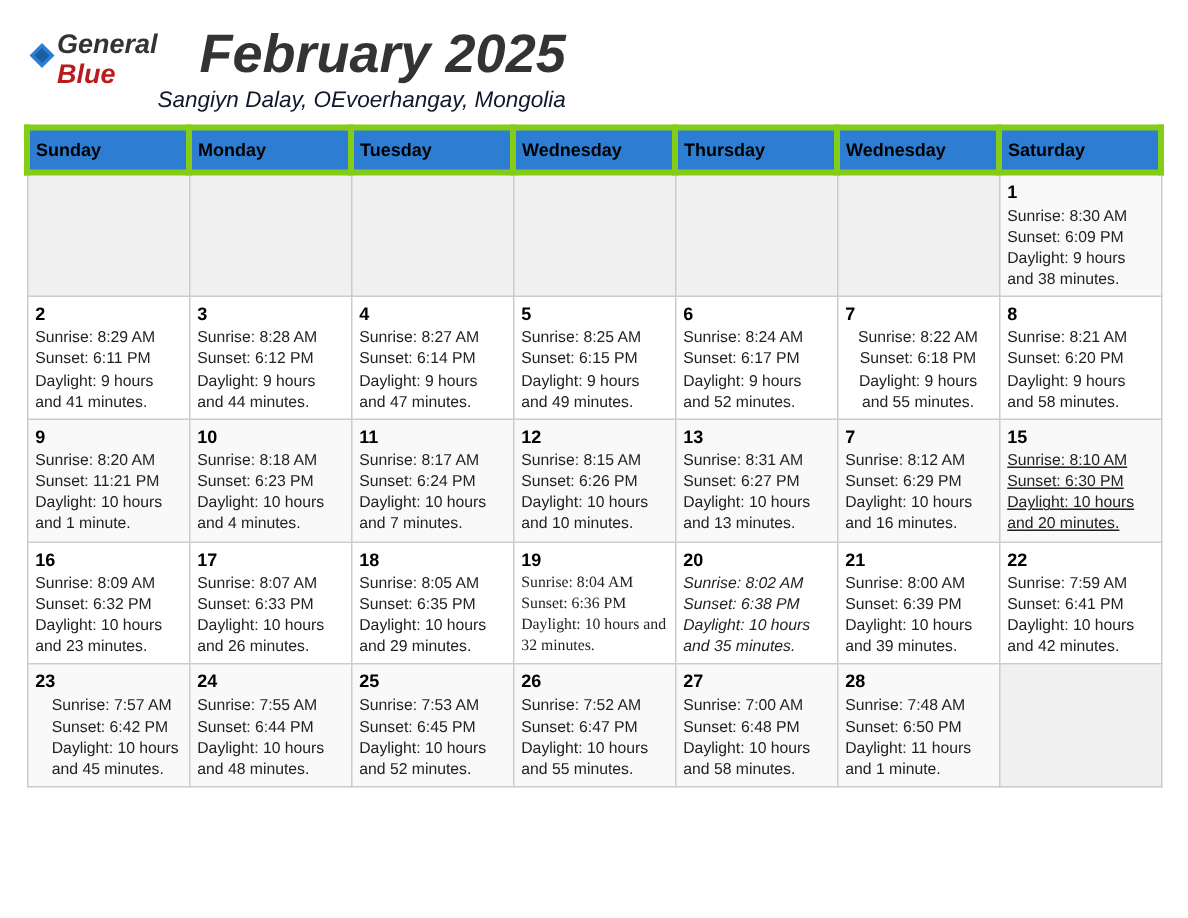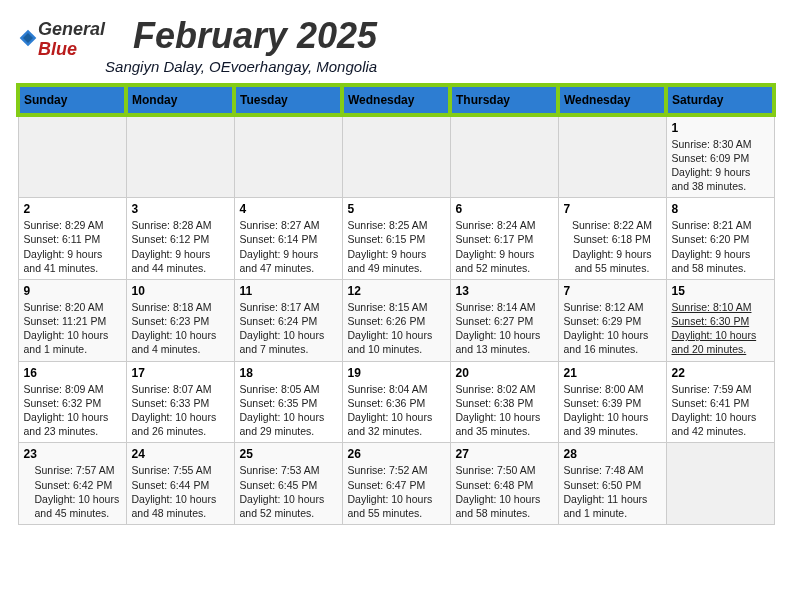--- a/index.html
+++ b/index.html
@@ -205,21 +205,21 @@
 Daylight: 10 hours and 7 minutes.</div>
         </td>
         <td>
           <span class="day-num">12</span>
           <div class="day-info" style="white-space: pre-line;">Sunrise: 8:15 AM
 Sunset: 6:26 PM
 Daylight: 10 hours and 10 minutes.</div>
         </td>
         <td>
           <span class="day-num">13</span>
-          <div class="day-info" style="white-space: pre-line;">Sunrise: 8:14 AM
+          <div class="day-info" style="white-space: pre-line;">Sunrise: 8:31 AM
 Sunset: 6:27 PM
 Daylight: 10 hours and 13 minutes.</div>
         </td>
         <td>
           <span class="day-num">7</span>
           <div class="day-info" style="white-space: pre-line;">Sunrise: 8:12 AM
 Sunset: 6:29 PM
 Daylight: 10 hours and 16 minutes.</div>
         </td>
         <td>
@@ -243,27 +243,27 @@
 Daylight: 10 hours and 26 minutes.</div>
         </td>
         <td>
           <span class="day-num">18</span>
           <div class="day-info" style="white-space: pre-line;">Sunrise: 8:05 AM
 Sunset: 6:35 PM
 Daylight: 10 hours and 29 minutes.</div>
         </td>
         <td>
           <span class="day-num">19</span>
-          <div class="day-info" style="white-space: pre-line;">Sunrise: 8:04 AM
+          <div class="day-info" style="white-space: pre-line; font-family: Liberation Serif, serif;">Sunrise: 8:04 AM
 Sunset: 6:36 PM
 Daylight: 10 hours and 32 minutes.</div>
         </td>
         <td>
           <span class="day-num">20</span>
-          <div class="day-info" style="white-space: pre-line;">Sunrise: 8:02 AM
+          <div class="day-info" style="white-space: pre-line; font-style: italic;">Sunrise: 8:02 AM
 Sunset: 6:38 PM
 Daylight: 10 hours and 35 minutes.</div>
         </td>
         <td>
           <span class="day-num">21</span>
           <div class="day-info" style="white-space: pre-line;">Sunrise: 8:00 AM
 Sunset: 6:39 PM
 Daylight: 10 hours and 39 minutes.</div>
         </td>
         <td>
@@ -293,21 +293,21 @@
 Daylight: 10 hours and 52 minutes.</div>
         </td>
         <td>
           <span class="day-num">26</span>
           <div class="day-info" style="white-space: pre-line;">Sunrise: 7:52 AM
 Sunset: 6:47 PM
 Daylight: 10 hours and 55 minutes.</div>
         </td>
         <td>
           <span class="day-num">27</span>
-          <div class="day-info" style="white-space: pre-line;">Sunrise: 7:50 AM
+          <div class="day-info" style="white-space: pre-line;">Sunrise: 7:00 AM
 Sunset: 6:48 PM
 Daylight: 10 hours and 58 minutes.</div>
         </td>
         <td>
           <span class="day-num">28</span>
           <div class="day-info" style="white-space: pre-line;">Sunrise: 7:48 AM
 Sunset: 6:50 PM
 Daylight: 11 hours and 1 minute.</div>
         </td>
         <td class="empty-cell"></td>

